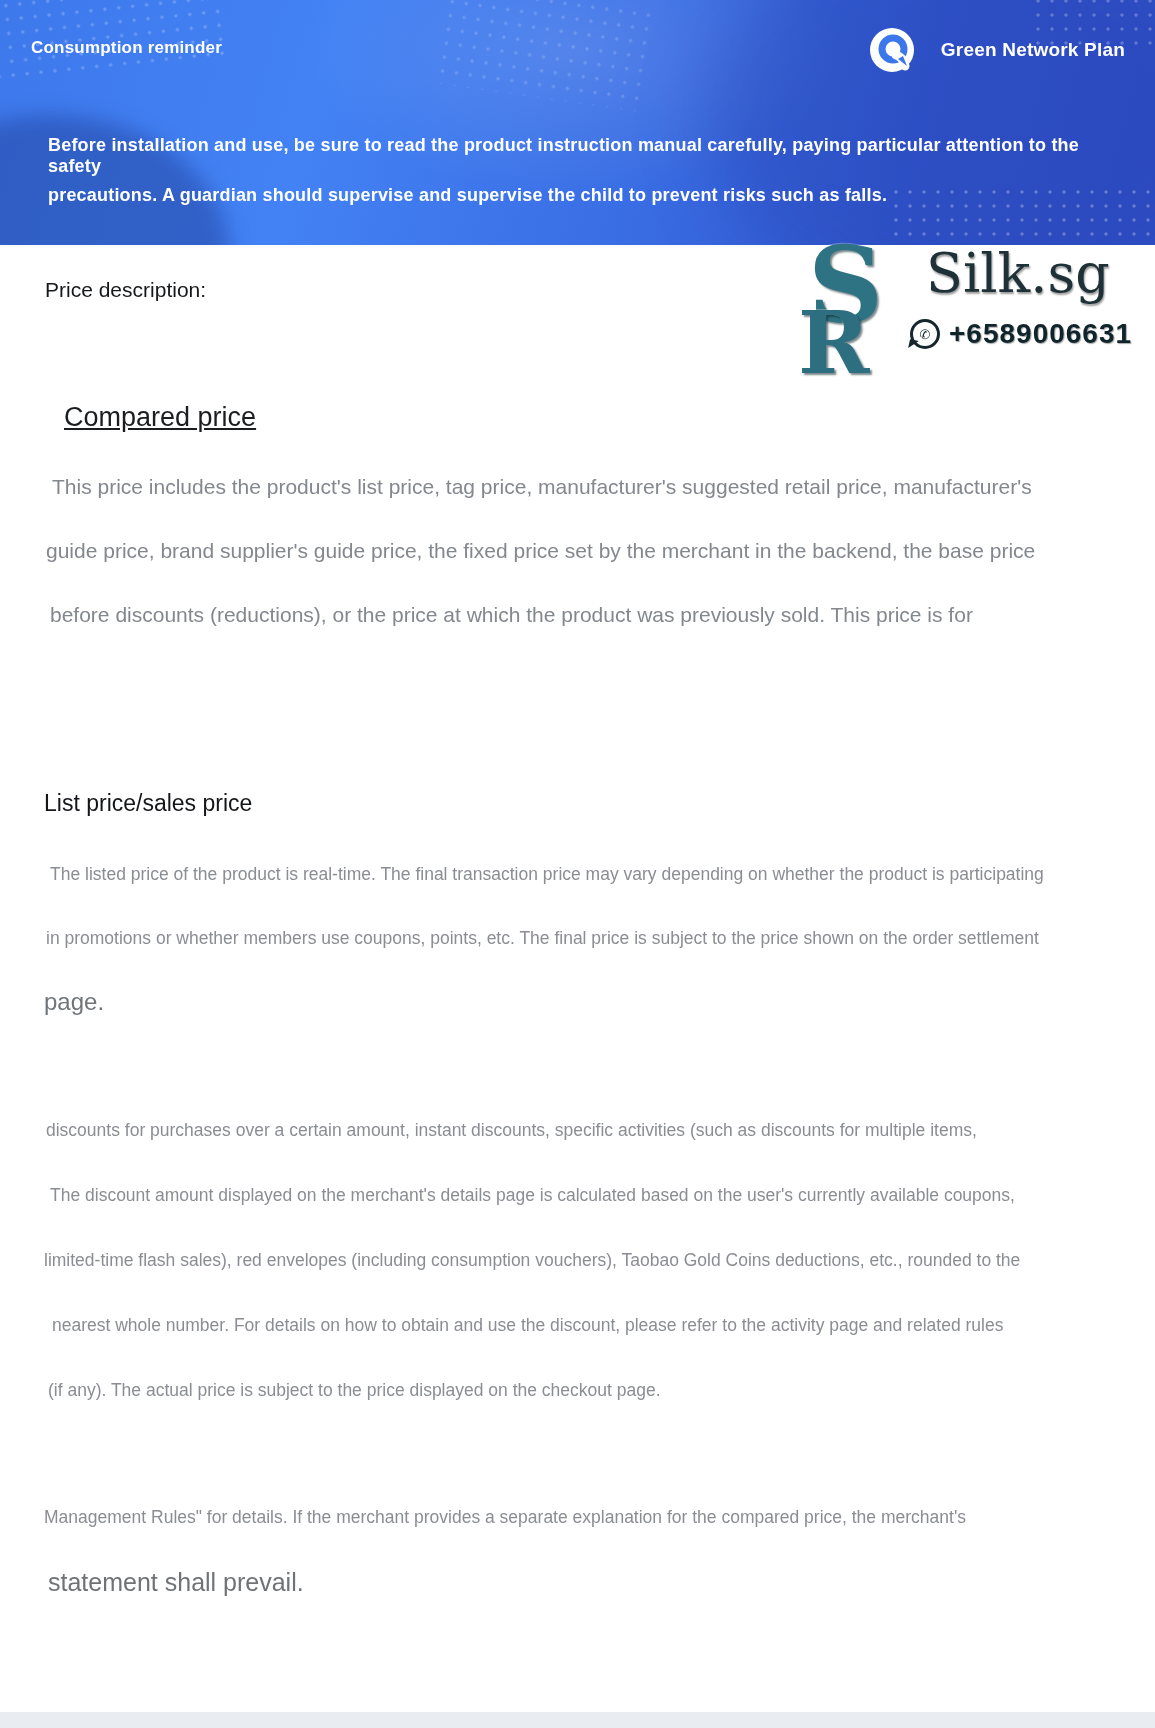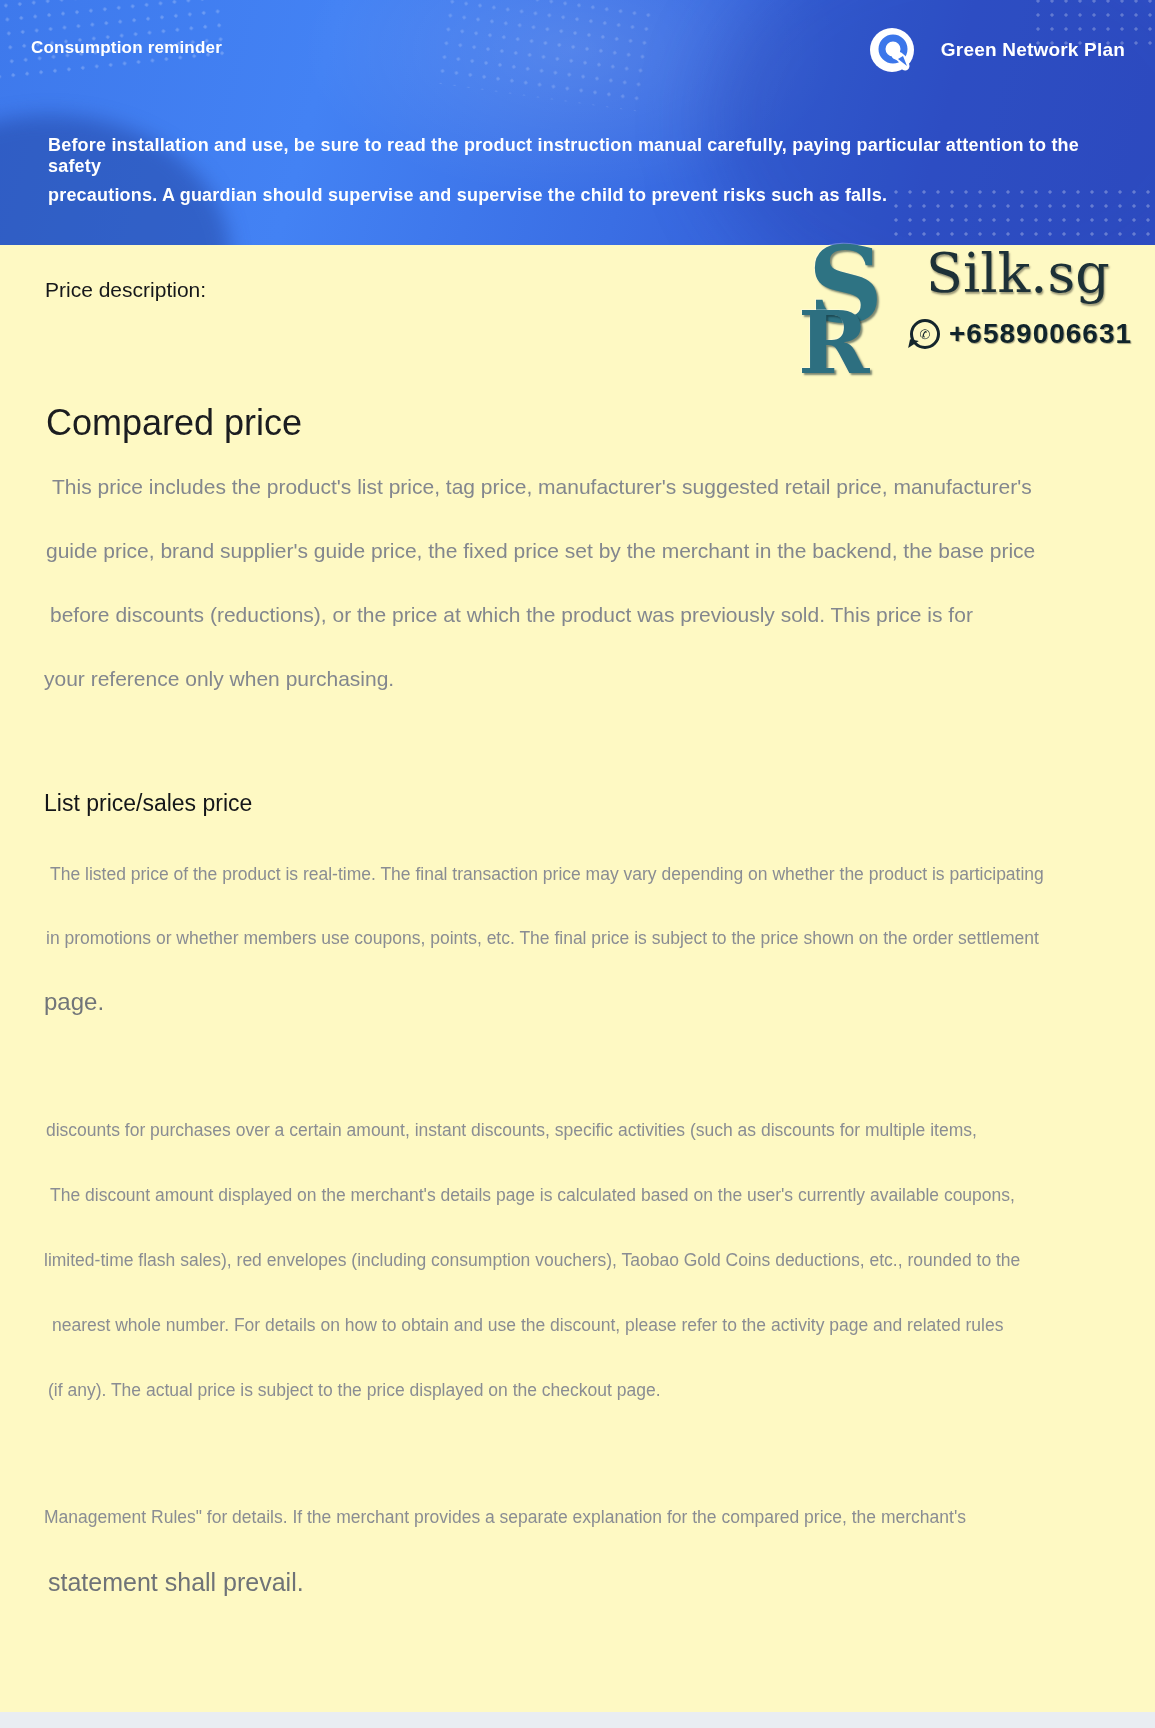--- a/index.html
+++ b/index.html
@@ -1,16 +1,16 @@
 <!DOCTYPE html>
 <html><head>
 <meta charset="utf-8">
 <style>
   html,body{margin:0;padding:0;background:#dfe3e8;}
-  .page{position:relative;width:1155px;height:1728px;margin:0 auto;background:#fef9c3;
+  .page{position:relative;width:1155px;height:1728px;margin:0 auto;background:#ffffff;
         overflow:hidden;font-family:"Liberation Sans",sans-serif;}
 
   
   .banner{position:absolute;left:0;top:0;width:100%;height:245px;
           background:linear-gradient(105deg,#3e79ec 0%,#4382f4 28%,#3a6ee4 55%,#3257d0 80%,#3152ca 100%);
           overflow:hidden;}
   .banner-light{position:absolute;left:22%;top:-50%;width:55%;height:140%;
           background:radial-gradient(ellipse at center,rgba(255,255,255,.12),transparent 60%);}
   .banner-blob{position:absolute;left:-130px;bottom:-150px;width:360px;height:280px;border-radius:50%;
           background:rgba(24,48,132,.38);filter:blur(10px);}
@@ -43,21 +43,21 @@
   .wm-phone{position:absolute;left:112px;top:76px;display:flex;align-items:center;gap:9px;}
   .wa-icon{width:24px;height:24px;border:3px solid #15262c;border-radius:50%;position:relative;
         display:flex;align-items:center;justify-content:center;font-size:13px;color:#15262c;}
   .wa-icon::after{content:"";position:absolute;left:-4px;bottom:-3px;width:0;height:0;
         border-style:solid;border-width:9px 9px 0 0;border-color:#15262c transparent transparent transparent;
         transform:rotate(12deg);}
   .wm-phone-num{font-size:28px;font-weight:700;color:#10242b;letter-spacing:1px;
         text-shadow:1px 1px 1px rgba(0,0,0,.35);}
 
   
-  .h-compared{position:absolute;left:46px;top:402px;margin:0;font-size:36px;font-weight:500;color:#1b1d20;}
+  .h-compared{position:absolute;left:64px;top:402px;margin:0;font-size:27px;font-weight:500;color:#1b1d20;text-decoration:underline;}
   .h-list{position:absolute;left:44px;top:790px;margin:0;font-size:23px;font-weight:500;color:#141619;}
   .para{position:absolute;left:44px;right:40px;}
   .p1{top:455px;} .p2{top:842px;} .p3{top:1098px;} .p4{top:1485px;}
   .ln{display:flex;align-items:center;}
   .p1 .ln{height:64px;font-size:21px;color:#83878e;}
   .p2 .ln{height:64px;font-size:17.5px;color:#8a8d93;}
   .p3 .ln{height:65px;font-size:17.5px;color:#8a8d93;}
   .p4 .ln{height:65px;}
   .ln-big{font-size:24px !important;color:#717579 !important;}
   .p4 .ln-a{font-size:21px;color:#7c7f85;}
@@ -107,21 +107,20 @@
       <span class="wa-icon">✆</span>
       <span class="wm-phone-num">+6589006631</span>
     </span>
   </div>
 
   <h2 class="h-compared">Compared price</h2>
   <div class="para p1">
     <div class="ln in8">This price includes the product's list price, tag price, manufacturer's suggested retail price, manufacturer's</div>
     <div class="ln in2">guide price, brand supplier's guide price, the fixed price set by the merchant in the backend, the base price</div>
     <div class="ln in6">before discounts (reductions), or the price at which the product was previously sold. This price is for</div>
-    <div class="ln">your reference only when purchasing.</div>
   </div>
 
   <h2 class="h-list">List price/sales price</h2>
   <div class="para p2">
     <div class="ln in6">The listed price of the product is real-time. The final transaction price may vary depending on whether the product is participating</div>
     <div class="ln in2">in promotions or whether members use coupons, points, etc. The final price is subject to the price shown on the order settlement</div>
     <div class="ln ln-big">page.</div>
   </div>
 
   <div class="para p3">

